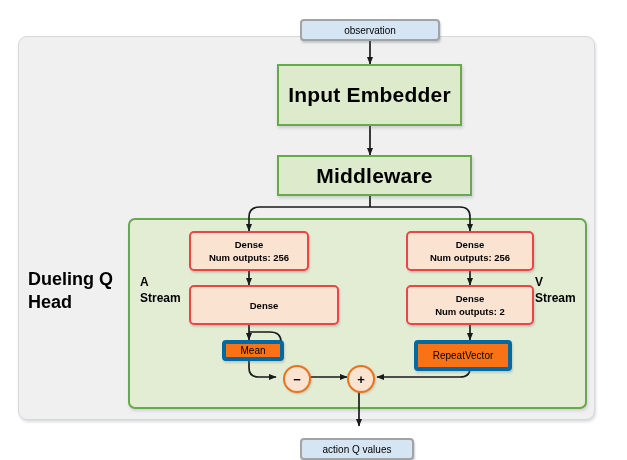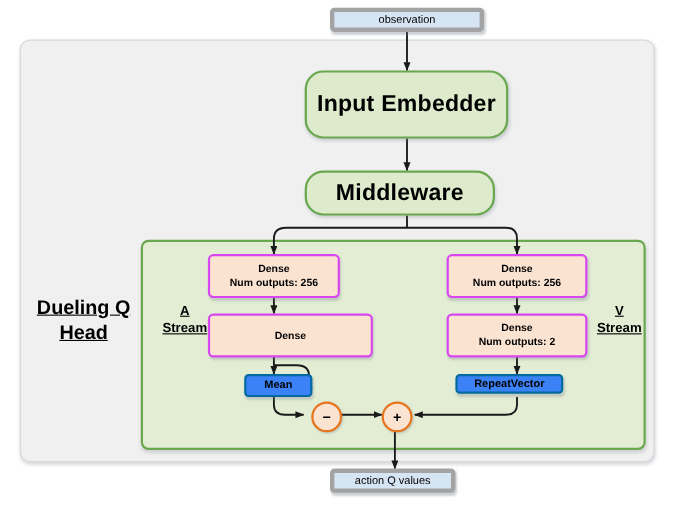--- a/index.html
+++ b/index.html
@@ -59,66 +59,67 @@
     background: #e2edd4;
     border: 2px solid #6aa84f;
     border-radius: 7px;
     box-shadow: 1px 2px 3px rgba(120,125,140,0.25);
     z-index: 2;
   }
 
   
   .io-box {
     background: #d6e5f3;
-    border: 4px solid #a3a3a3;
+    border: 2px solid #a3a3a3;
     border-radius: 4px;
     box-shadow: 1px 2px 2px rgba(110,120,135,0.35);
     font-size: 10px;
     color: #000000;
     font-weight: 400;
+    margin-top: 12px;
   }
 
   
   .stage-box {
     background: #ddebcc;
     border: 2px solid #6aa84f;
-    border-radius: 17px;
+    border-radius: 0;
     box-shadow: 1px 2px 3px rgba(120,125,140,0.3);
     font-size: 21px;
     font-weight: bold;
     color: #000000;
     letter-spacing: 0.2px;
   }
 
   
   .layer-box {
     background: #fbe3d2;
-    border: 2px solid #d946ef;
+    border: 2px solid #ef4444;
     border-radius: 5px;
     box-shadow: 1px 2px 2px rgba(120,125,140,0.3);
     color: #000000;
     padding: 2px 4px;
   }
   .layer-title {
     font-size: 9.5px;
     font-weight: bold;
     line-height: 13px;
   }
   .layer-sub {
     font-size: 9.5px;
     font-weight: 700;
     line-height: 13px;
   }
   .small-box {
-    background: #3b82f6;
-    border: 2px solid #0369a1;
+    background: #f97316;
+    border: 4px solid #0369a1;
     border-radius: 4px;
     box-shadow: 1px 2px 2px rgba(120,125,140,0.3);
     font-size: 10px;
-    font-weight: bold;
+    font-weight: normal;
     color: #000000;
   }
 
   
   .op-circle {
     position: absolute;
     width: 24px;
     height: 24px;
     border-radius: 50%;
     background: #fbe3d2;
@@ -130,25 +131,23 @@
     font-size: 13px;
     font-weight: bold;
     color: #000000;
     line-height: 1;
     z-index: 12;
   }
 
   
   .text-label {
     position: absolute;
-    text-align: center;
     color: #000000;
     z-index: 11;
     white-space: pre-line;
-    text-decoration: underline;
   }
   .label-head {
     font-size: 18px;
     font-weight: bold;
     line-height: 23px;
   }
   .label-stream {
     font-size: 12px;
     font-weight: bold;
     line-height: 16px;
@@ -201,21 +200,21 @@
   </svg>
 
   <div class="node io-box" style="left:300px; top:7px; width:140px; height:22px;">
     <span>observation</span>
   </div>
 
   <div class="node stage-box" style="left:277px; top:64px; width:185px; height:62px;">
     <span>Input Embedder</span>
   </div>
 
-  <div class="node stage-box" style="left:277px; top:155px; width:173px; height:41px;justify-content:center;">
+  <div class="node stage-box" style="left:277px; top:155px; width:195px; height:41px;justify-content:center;">
     <span>Middleware</span>
   </div>
 
   <div class="text-label label-head" style="left:28px; top:268px; width:96px;">Dueling Q Head</div>
 
   <div class="text-label label-stream" style="left:140px; top:274px; width:56px;">A
 Stream</div>
 
   <div class="text-label label-stream" style="left:535px; top:274px; width:56px;">V
 Stream</div>
@@ -236,21 +235,21 @@
 
   <div class="node layer-box" style="left:406px; top:285px; width:128px; height:40px;">
     <div class="layer-title">Dense</div>
     <div class="layer-sub">Num outputs: 2</div>
   </div>
 
   <div class="node small-box" style="left:222px; top:340px; width:62px; height:21px;">
     <span>Mean</span>
   </div>
 
-  <div class="node small-box" style="left:414px; top:340px; width:98px; height:18px;">
+  <div class="node small-box" style="left:414px; top:340px; width:98px; height:31px;">
     <span>RepeatVector</span>
   </div>
 
   <div class="op-circle" style="left:283px; top:365px;">
     <span>−</span>
   </div>
 
   <div class="op-circle" style="left:347px; top:365px;">
     <span>+</span>
   </div>

